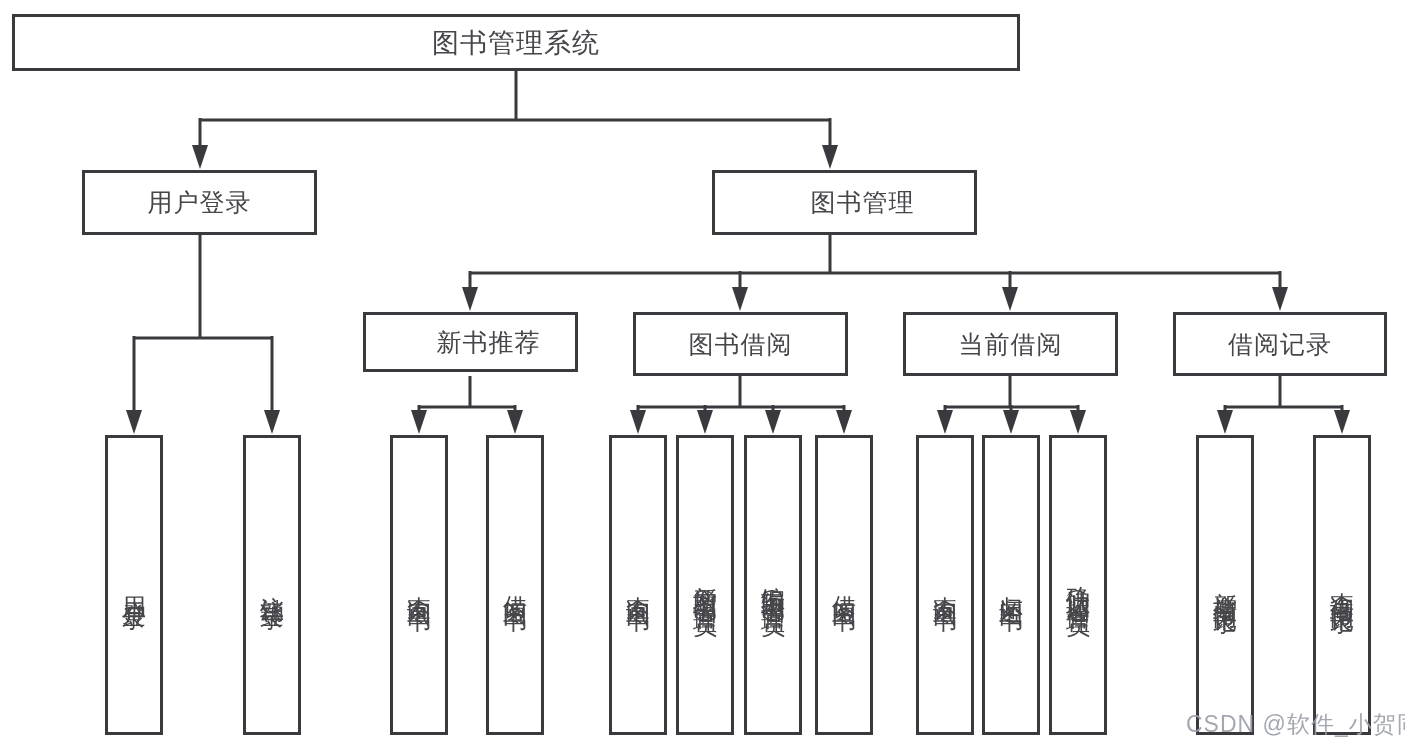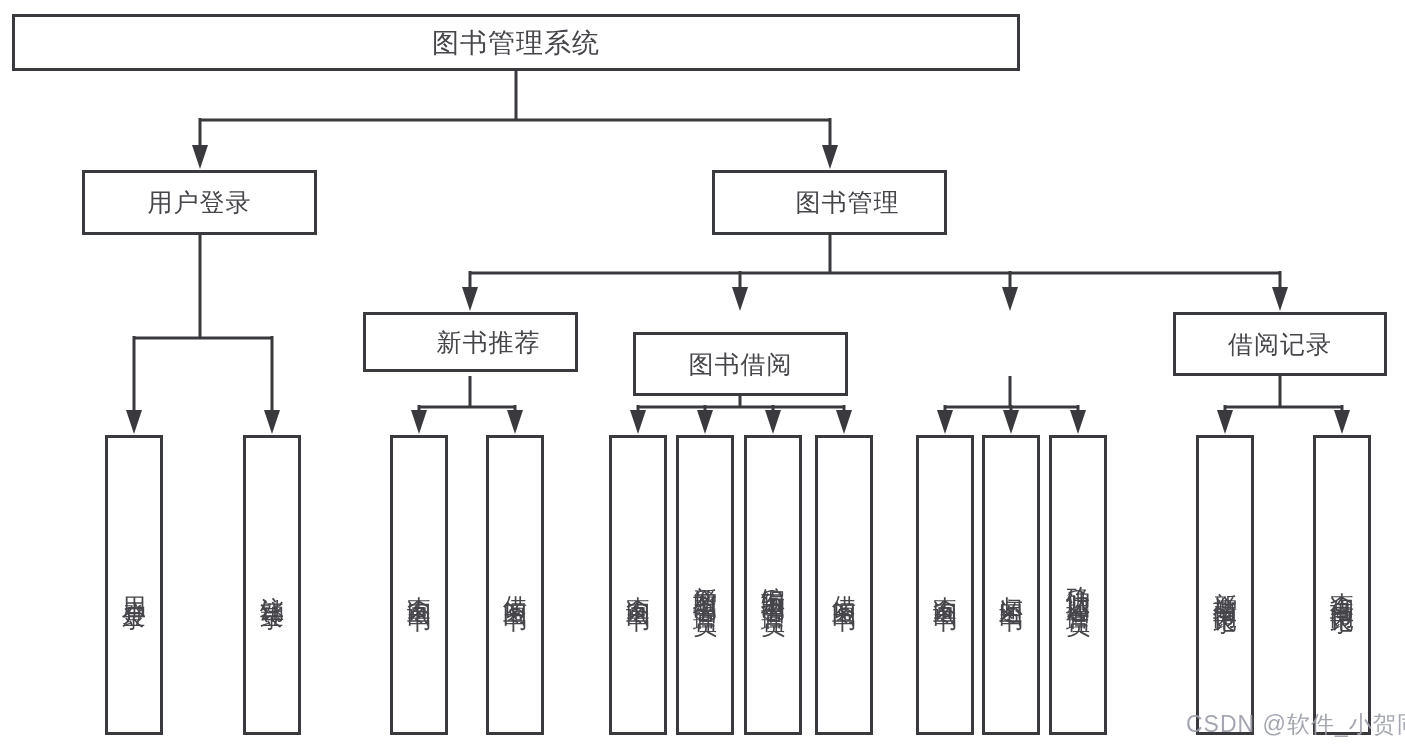--- a/index.html
+++ b/index.html
@@ -86,24 +86,25 @@
     <polygon class="ah" points="1070,410 1086,410 1078,434"></polygon>
 
     <path class="ln" d="M1280,376 V407 M1225,407 H1342 M1225,405 V413 M1342,405 V413"></path>
     <polygon class="ah" points="1217,410 1233,410 1225,434"></polygon>
     <polygon class="ah" points="1334,410 1350,410 1342,434"></polygon>
   </svg>
 
   <div class="node root" style="left:12px; top:14px; width:1008px; height:57px;">图书管理系统</div>
 
   <div class="node h" style="left:82px; top:170px; width:235px; height:65px;">用户登录</div>
-  <div class="node h" style="left:712px; top:170px; width:235px; height:65px;padding-left:36px;">图书管理</div>
+  <div class="node h" style="left:712px; top:170px; width:265px; height:65px;padding-left:36px;">图书管理</div>
 
   <div class="node h" style="left:363px; top:312px; width:215px; height:60px;padding-left:36px;">新书推荐</div>
-  <div class="node h" style="left:633px; top:312px; width:215px; height:64px;margin-top:20px;">图书借阅</div>
+  <div class="node h" style="left:633px; top:312px; width:215px; height:64px;">图书借阅</div>
+  <div class="node h" style="left:903px; top:312px; width:215px; height:64px;">当前借阅</div>
   <div class="node h" style="left:1173px; top:312px; width:214px; height:64px;text-align:center;">借阅记录</div>
 
   <div class="node leaf" style="left:105px;">用户登录</div>
   <div class="node leaf" style="left:243px;">注销登录</div>
 
   <div class="node leaf" style="left:390px;">查询图书</div>
   <div class="node leaf" style="left:486px;">借阅图书</div>
 
   <div class="node leaf" style="left:609px;">查询图书</div>
   <div class="node leaf" style="left:676px;">新增图书（管理员）</div>

